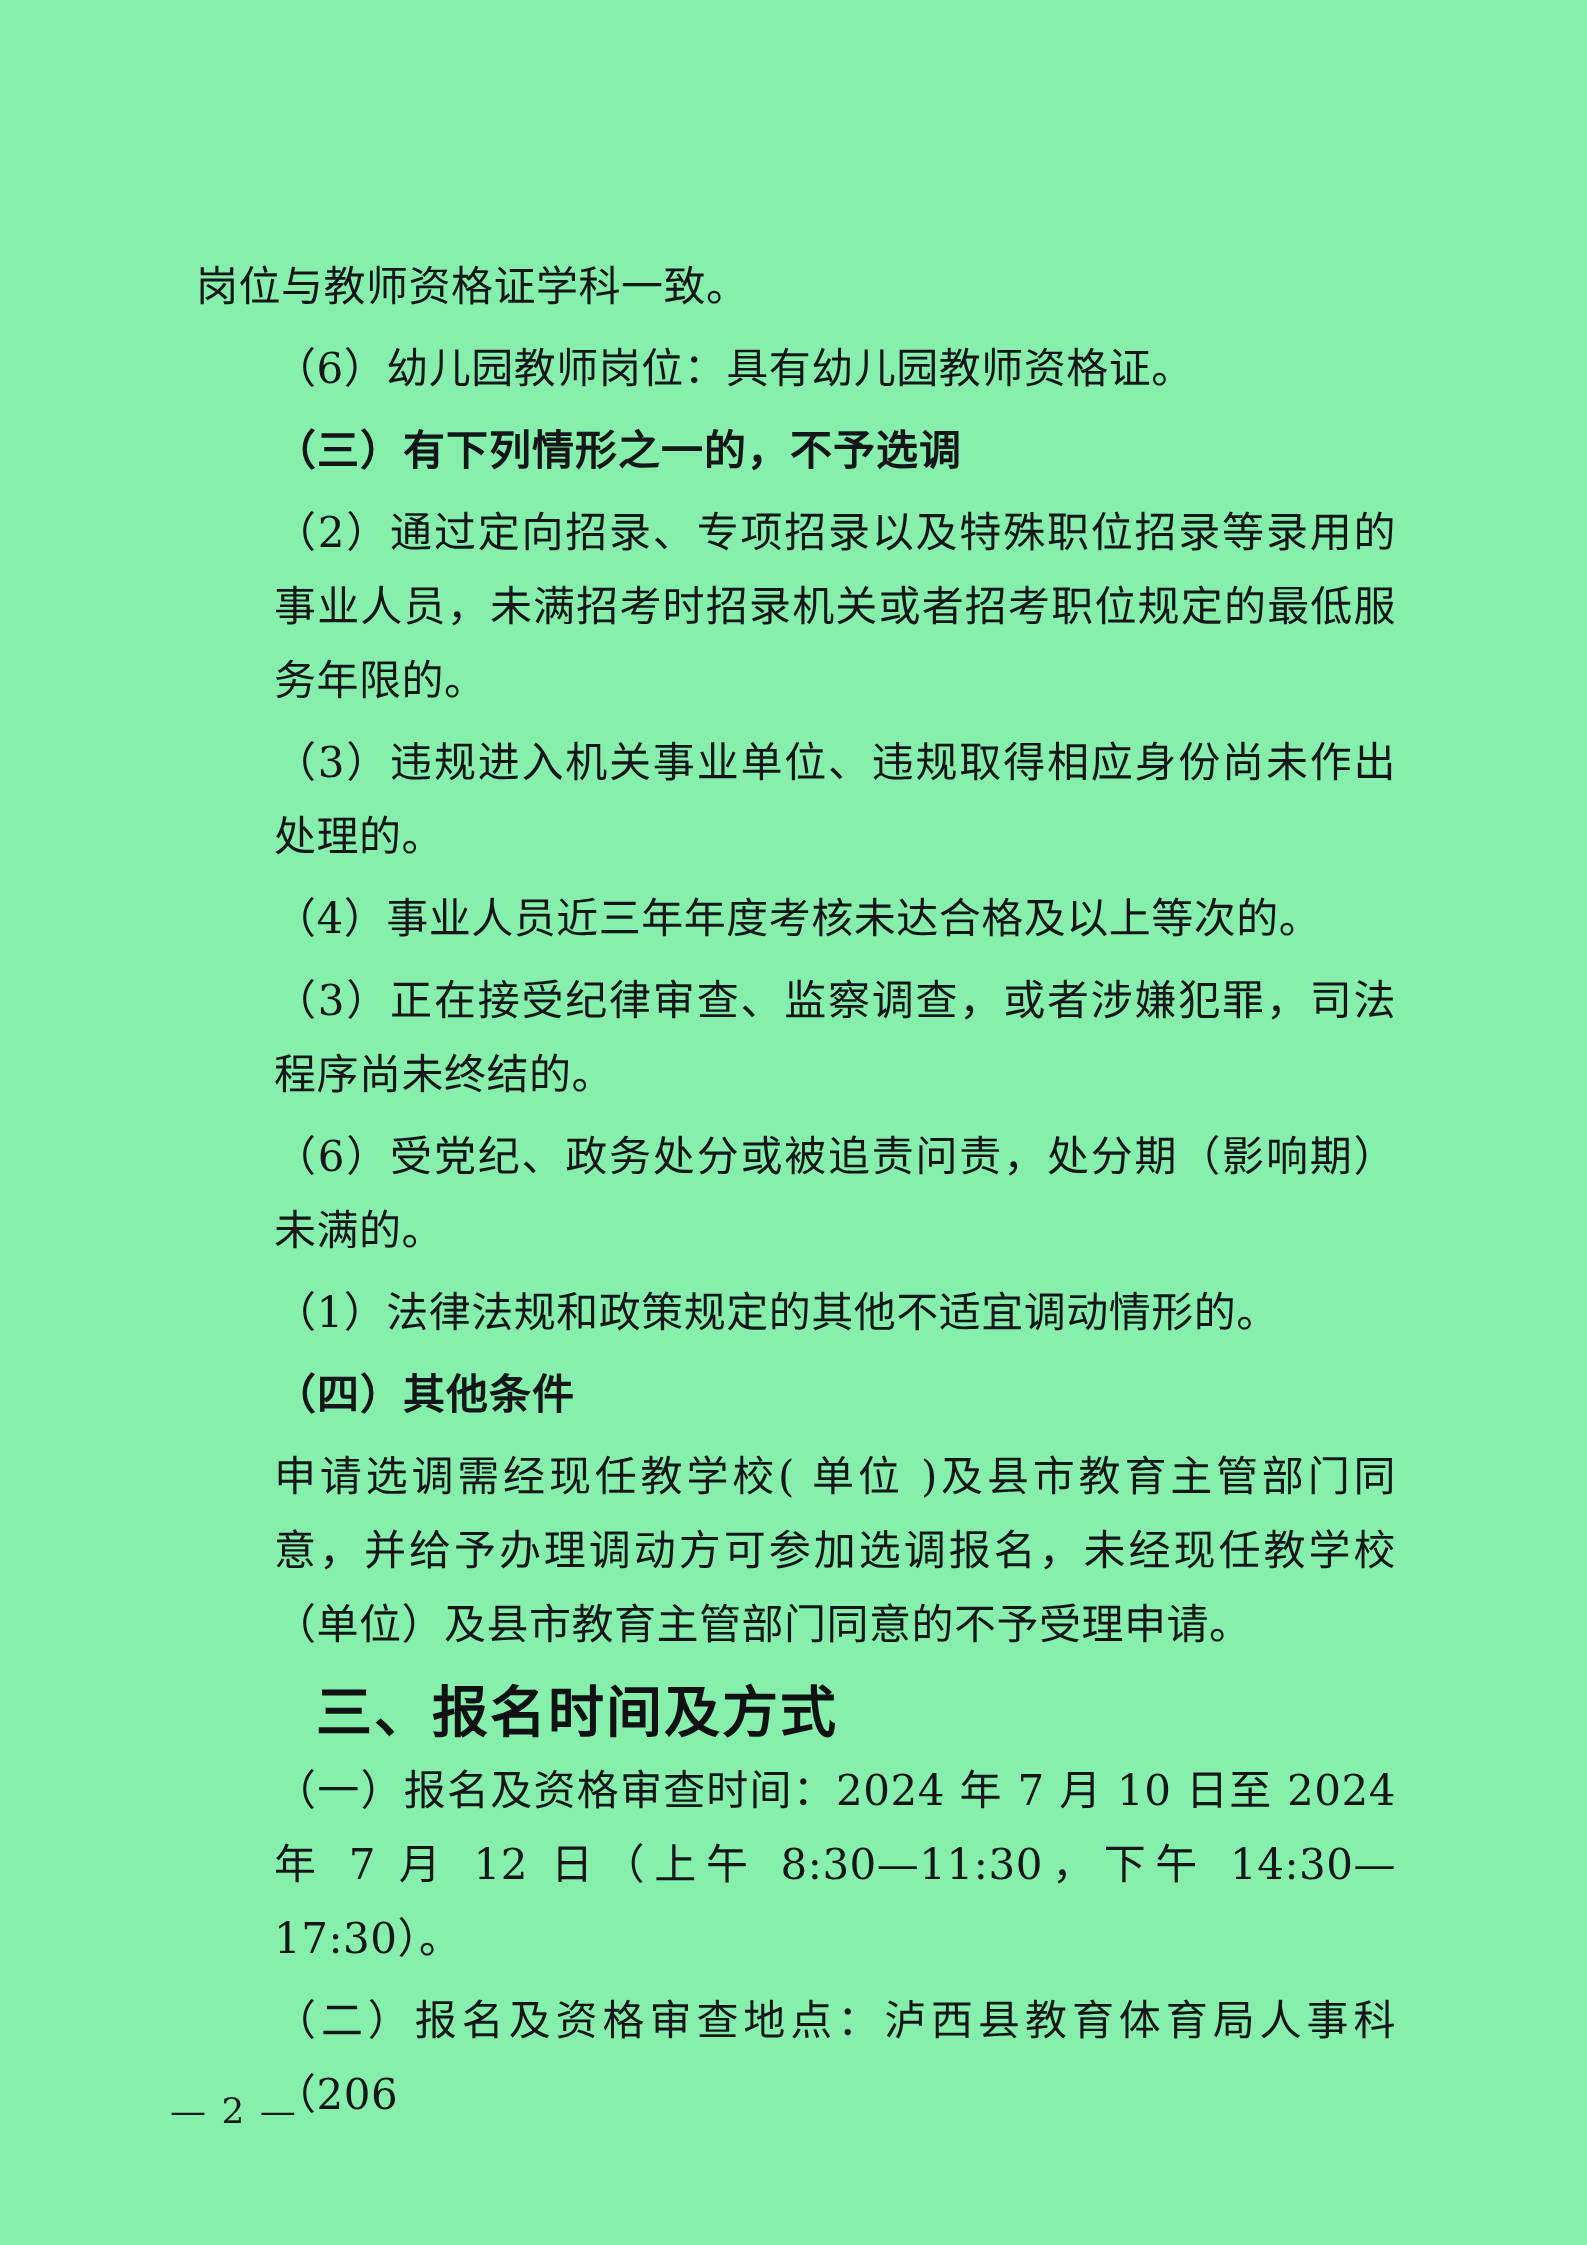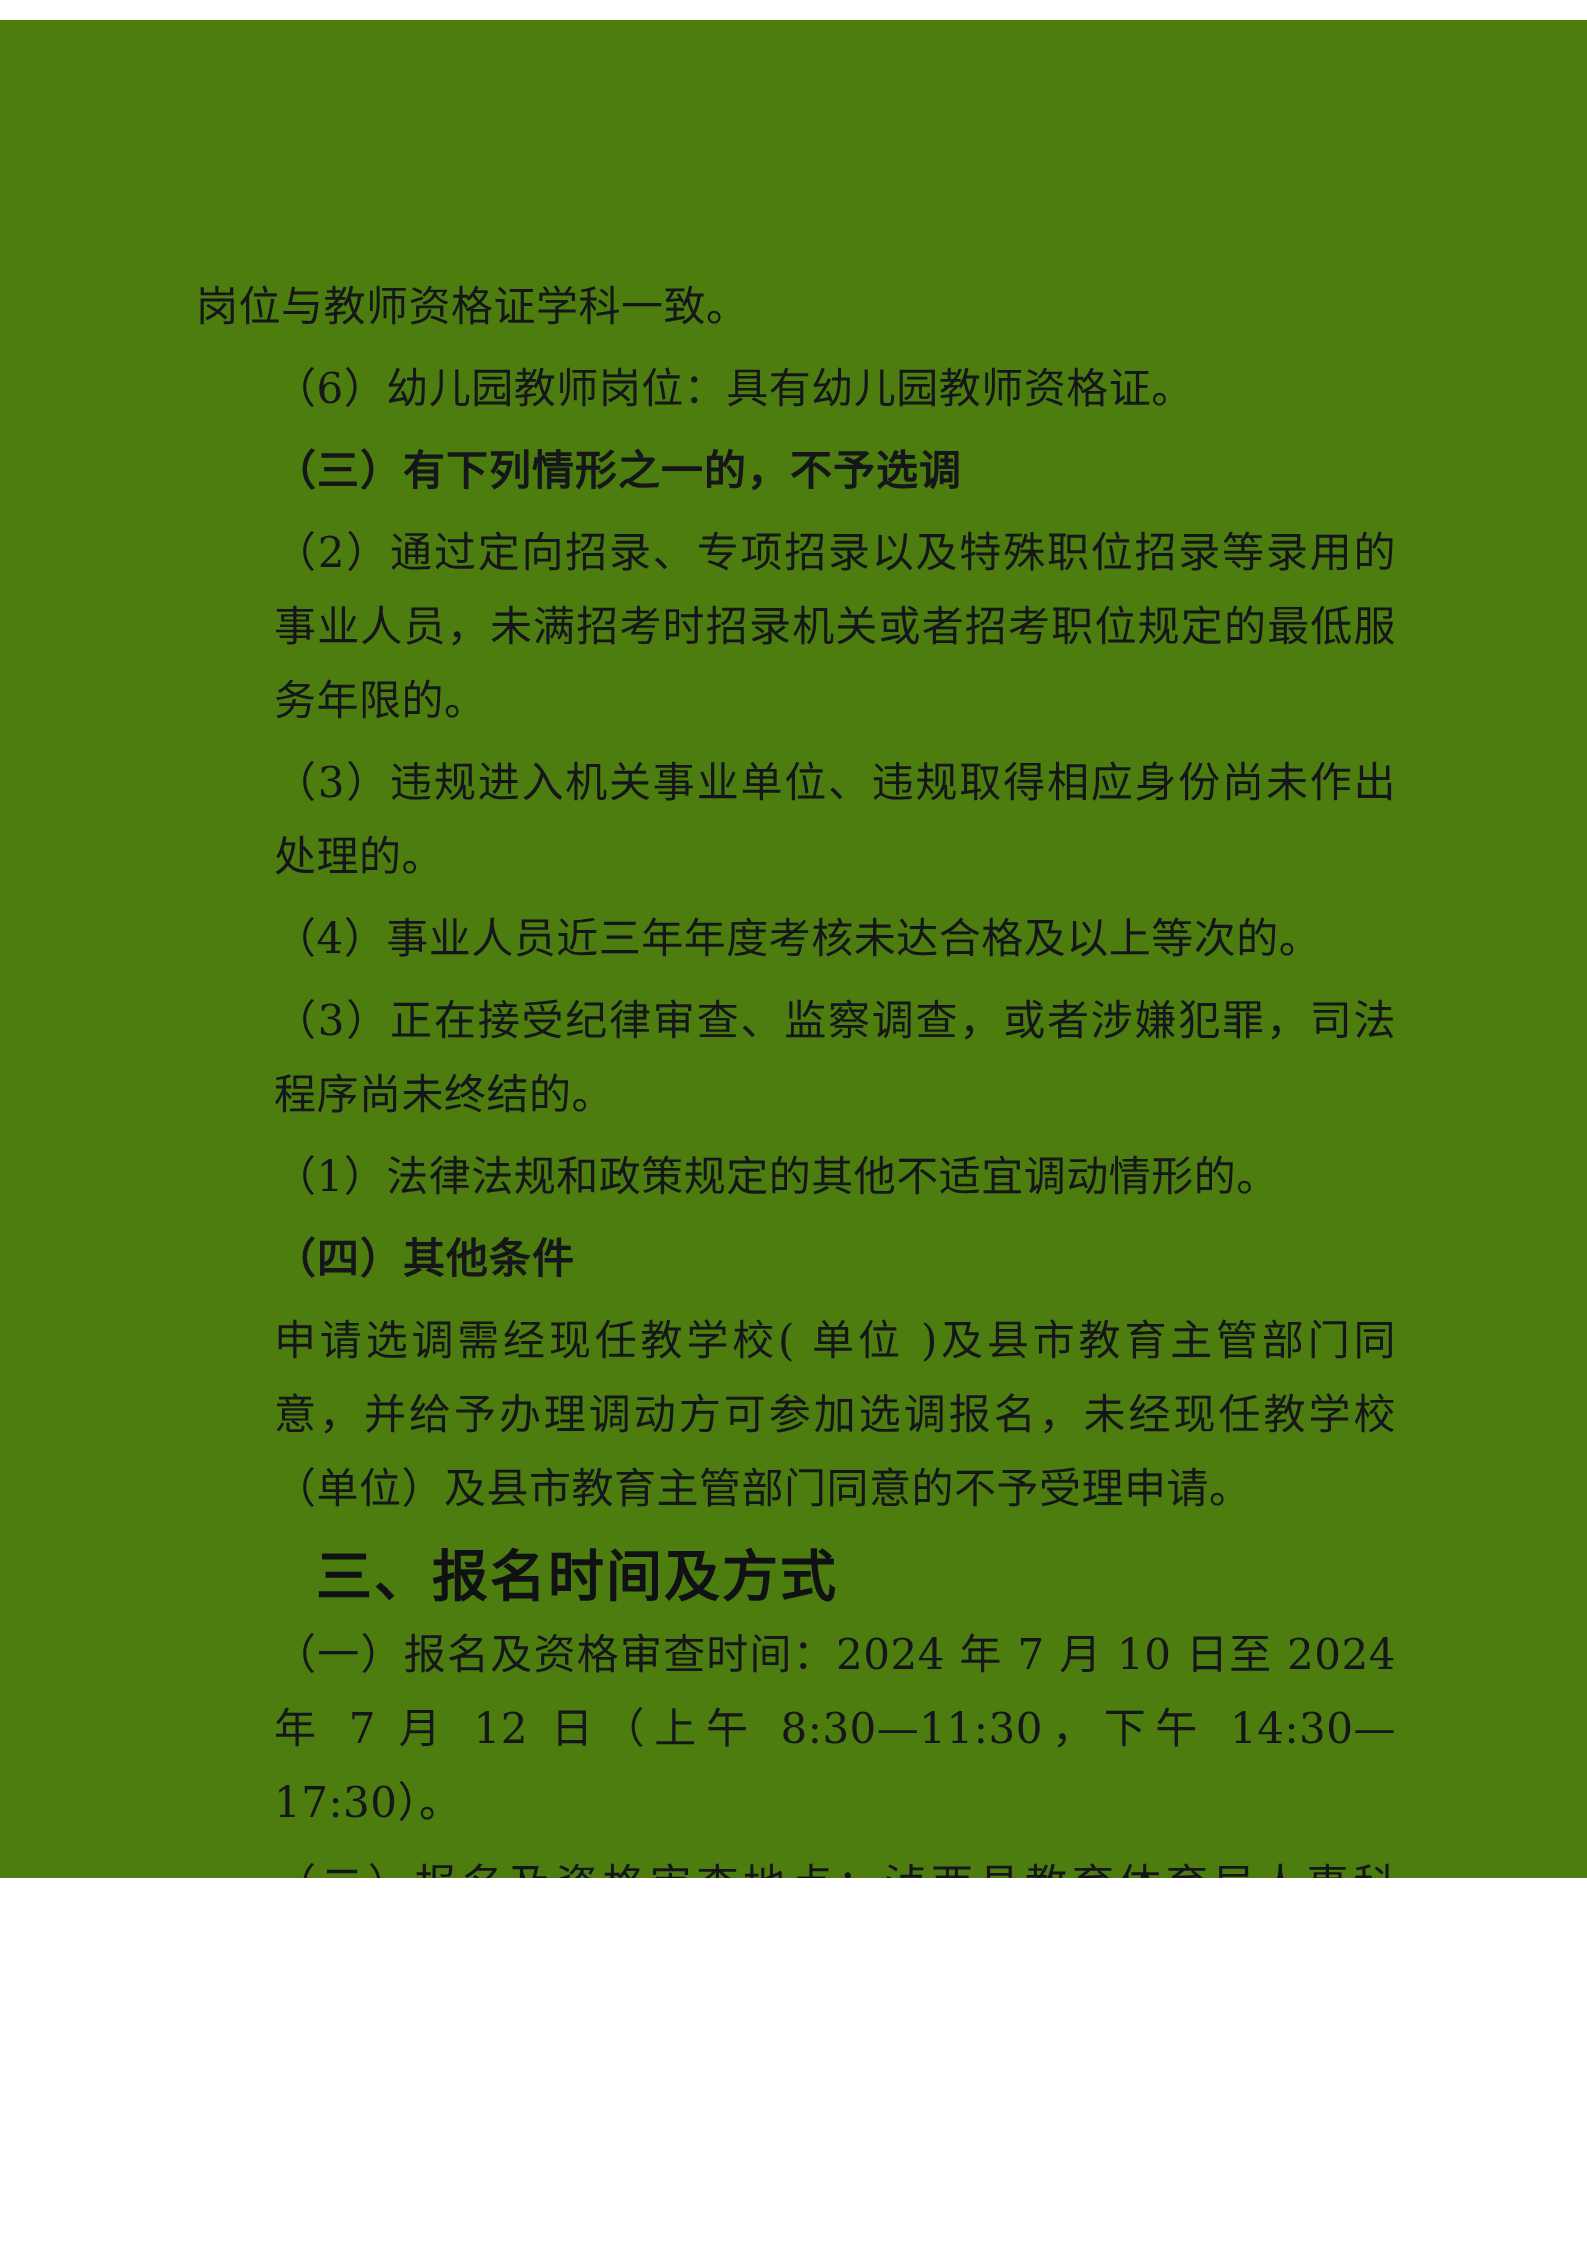--- a/index.html
+++ b/index.html
@@ -3,27 +3,26 @@
 <meta charset="utf-8">
 <style>
   html, body {
     margin: 0;
     padding: 0;
     background: #ffffff;
   }
   .page {
     position: relative;
     width: 1587px;
-    height: 1858px;
-    background: #4d7c0f;
+    height: 2245px;
+    background: #86efac;
     box-sizing: border-box;
     font-family: "DejaVu Serif", "Liberation Serif", serif;
     color: #1a1a1a;
     overflow: hidden;
-    margin-top: 20px;
   }
   .content {
     position: absolute;
     left: 196px;
     top: 250px;
     width: 1200px;
   }
   .para {
     font-size: 42px;
     line-height: 74px;
@@ -83,20 +82,21 @@
 
 
     <p class="para indent">（2）通过定向招录、专项招录以及特殊职位招录等录用的事业人员，未满招考时招录机关或者招考职位规定的最低服务年限的。</p>
 
     <p class="para indent">（3）违规进入机关事业单位、违规取得相应身份尚未作出处理的。</p>
 
     <p class="para indent">（4）事业人员近三年年度考核未达合格及以上等次的。</p>
 
     <p class="para indent">（3）正在接受纪律审查、监察调查，或者涉嫌犯罪，司法程序尚未终结的。</p>
 
+    <p class="para indent">（6）受党纪、政务处分或被追责问责，处分期（影响期）未满的。</p>
 
     <p class="para indent">（1）法律法规和政策规定的其他不适宜调动情形的。</p>
 
     <p class="para indent bold">（四）其他条件</p>
 
     <p class="para indent">申请选调需经现任教学校( 单位 )及县市教育主管部门同意，并给予办理调动方可参加选调报名，未经现任教学校（单位）及县市教育主管部门同意的不予受理申请。</p>
 
     <p class="heading">三、报名时间及方式</p>
 
     <p class="para indent">（一）报名及资格审查时间：2024 年 7 月 10 日至 2024 年 7 月 12 日（上午 8:30—11:30，下午 14:30—17:30）。</p>

